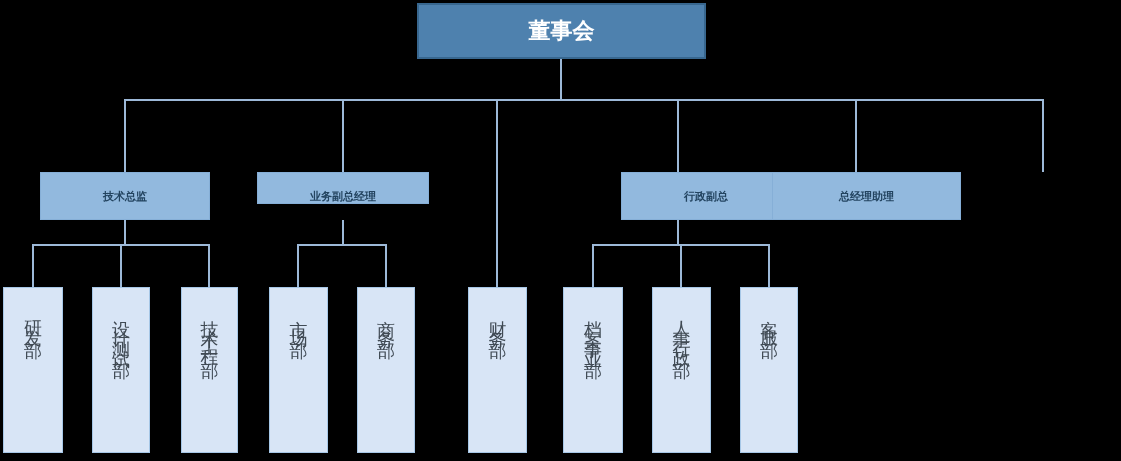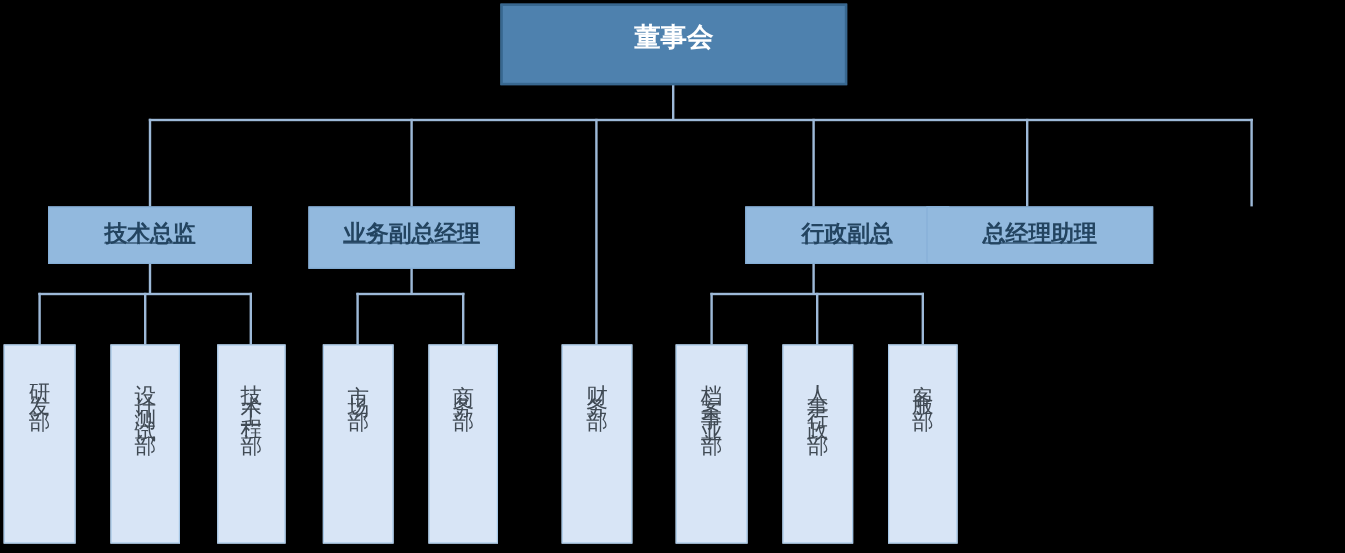--- a/index.html
+++ b/index.html
@@ -15,23 +15,22 @@
     background:#4E81AE;
     border:2px solid #38678F;
     color:#FFFFFF;
     font-size:22px;font-weight:bold;
     line-height:52px;
   }
   .l2-node{
     background:#92B9DE;
     border:1px solid #86AFD7;
     color:#234460;
-    font-size:19px;font-weight:bold;
+    font-size:11px;font-weight:bold;
     line-height:46px;
-    text-decoration:underline;
   }
   .l3-node{
     background:#D8E5F6;
     border:1px solid #A6C7E7;
     color:#404A54;
     display:flex;justify-content:center;align-items:flex-start;
   }
   .l3-node span{
     writing-mode:vertical-rl;
     text-orientation:upright;
@@ -67,24 +66,24 @@
   <div class="line hline" style="left:297px;top:244px;width:90px;"></div>
   <div class="line vline" style="left:297px;top:244px;height:43px;"></div>
   <div class="line vline" style="left:385px;top:244px;height:43px;"></div>
 
   <div class="line vline" style="left:677px;top:220px;height:25px;"></div>
   <div class="line hline" style="left:592px;top:244px;width:178px;"></div>
   <div class="line vline" style="left:592px;top:244px;height:43px;"></div>
   <div class="line vline" style="left:680px;top:244px;height:43px;"></div>
   <div class="line vline" style="left:768px;top:244px;height:43px;"></div>
 
-  <div class="node root-node" style="left:417px;top:3px;width:289px;height:68px;">董事会</div>
+  <div class="node root-node" style="left:417px;top:3px;width:289px;height:56px;">董事会</div>
 
   <div class="node l2-node" style="left:40px;top:172px;width:170px;height:48px;">技术总监</div>
-  <div class="node l2-node" style="left:257px;top:172px;width:172px;height:52px;">业务副总经理</div>
+  <div class="node l2-node" style="left:257px;top:172px;width:172px;height:32px;">业务副总经理</div>
   <div class="node l2-node" style="left:593px;top:172px;width:170px;height:48px;margin-left:28px;">行政副总</div>
   <div class="node l2-node" style="left:772px;top:172px;width:189px;height:48px;">总经理助理</div>
 
   <div class="node l3-node" style="left:3px;top:287px;width:60px;height:166px;">
       <span>研发部</span>
     </div>
   <div class="node l3-node" style="left:92px;top:287px;width:58px;height:166px;">
       <span>设计测试部</span>
     </div>
   <div class="node l3-node" style="left:181px;top:287px;width:57px;height:166px;">

